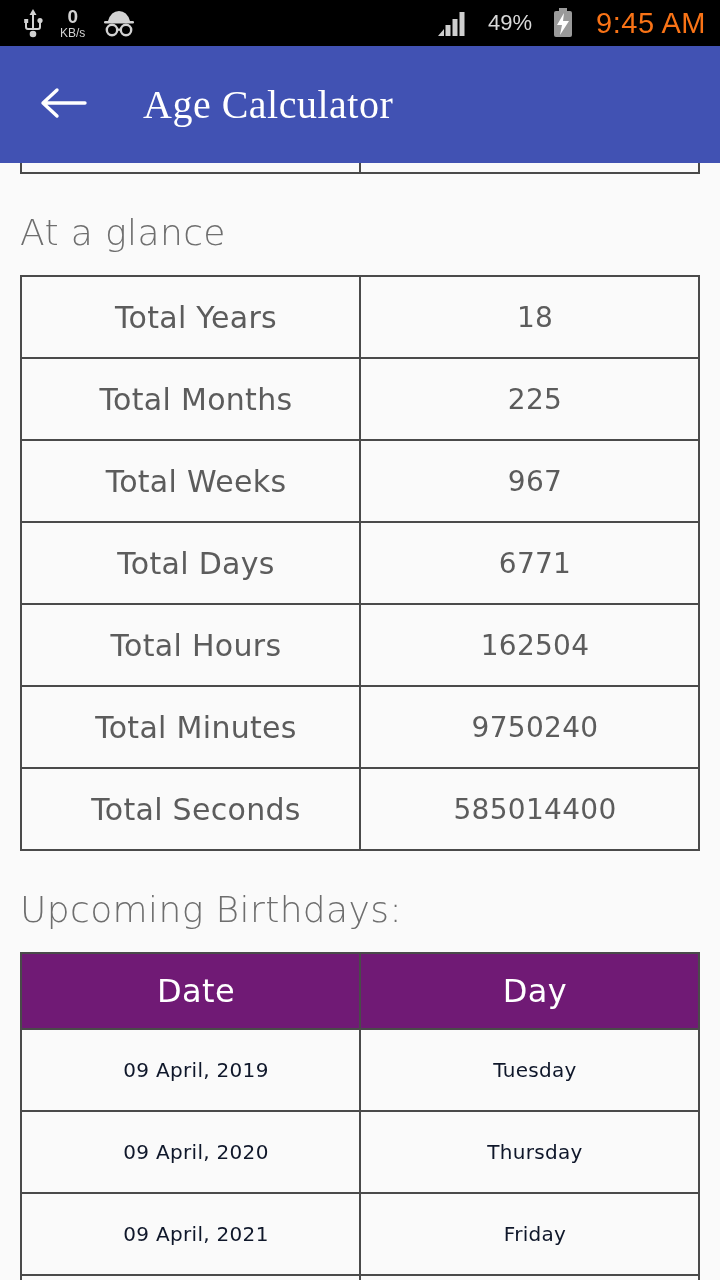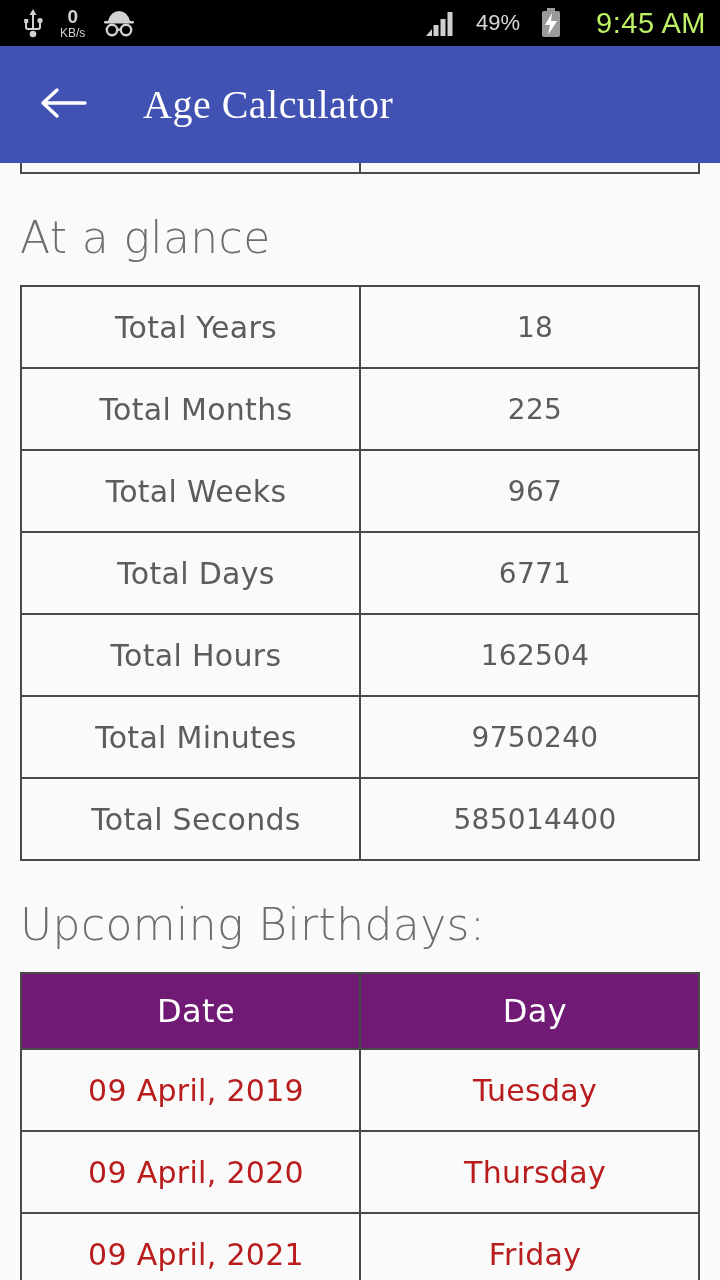--- a/index.html
+++ b/index.html
@@ -19,21 +19,21 @@
     color:#d8d8d8;
     position:relative;
   }
   .sb-left{ display:flex; align-items:center; gap:16px; }
   .sb-right{ display:flex; align-items:center; gap:20px; margin-left:auto; }
   .usb-icon svg, .incog-icon svg, .signal-icon svg, .batt-icon svg{ display:block; }
   .netspeed{ display:flex; flex-direction:column; align-items:center; line-height:1; }
   .netspeed .num{ font-size:19px; font-weight:bold; color:#d2d2d2; letter-spacing:0px;}
   .netspeed .unit{ font-size:12px; font-weight:normal; color:#d2d2d2; margin-top:1px;}
   .batt-pct{ font-size:22px; color:#d9d9d9; letter-spacing:0px; }
-  .clock{ font-size:29px; color:#bef264; letter-spacing:0.5px; margin-left:14px; }
+  .clock{ font-size:29px; color:#f97316; letter-spacing:0.5px; margin-left:2px; }
 
   
   .appbar{
     height:117px; width:720px;
     background:#4152b3;
     display:flex; align-items:center;
     padding-left:35px;
   }
   .back-btn{
     width:56px; height:56px;
@@ -65,21 +65,21 @@
     border-collapse:collapse;
     table-layout:fixed;
   }
   .cut-table td{
     height:10px;
     border:2px solid #4a4a4a;
     border-top:none;
   }
 
   .section-title{
-    font-size:44px;
+    font-size:36px;
     font-weight:300;
     color:#6e6e6e;
     margin:38px 0 22px 20px;
     letter-spacing:0.4px;
     font-family:"DejaVu Sans", sans-serif;
   }
 
   table.grid{
     margin:0 20px;
     width:680px;
@@ -110,22 +110,22 @@
     height:76px;
     background:#701a75;
     color:#ffffff;
     font-size:32px;
     font-weight:300;
     border-color:#009688;
     letter-spacing:0.4px;
   }
   .birthdays td{
     height:82px;
-    font-size:30px;
-    color:#b91c1c;
+    font-size:20px;
+    color:#0f172a;
     letter-spacing:0.3px;
   }
   .birthdays td.empty{ height:40px; }
 </style>
 </head>
 <body>
 
 <div class="statusbar">
   <div class="sb-left">
     <span class="usb-icon">

